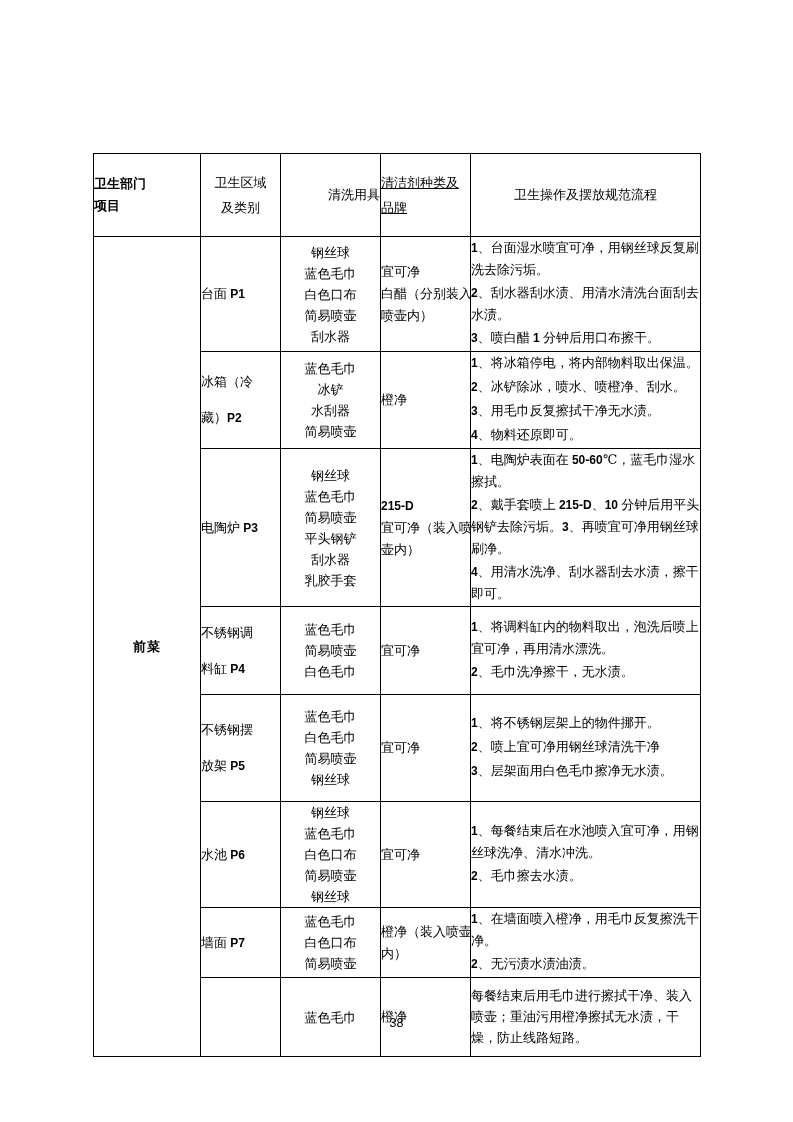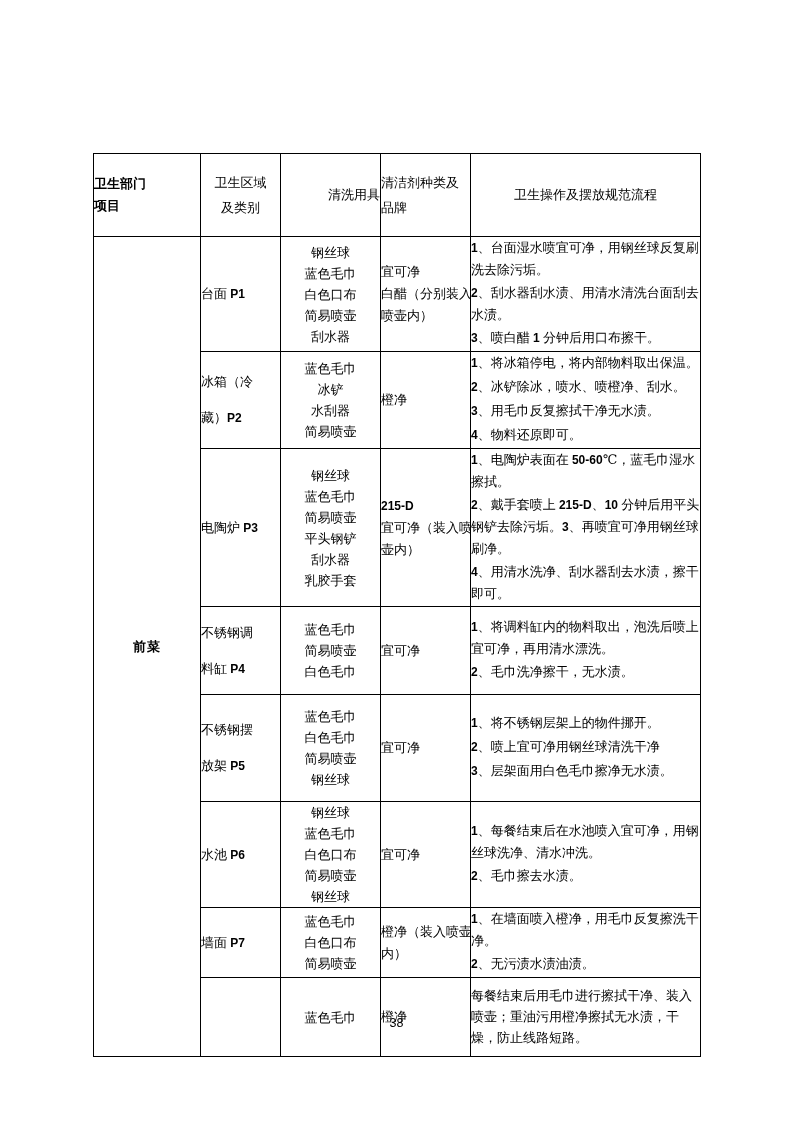--- a/index.html
+++ b/index.html
@@ -43,20 +43,21 @@
   td.hdr-c3{
     vertical-align:bottom;
     text-align:right;
     padding-bottom:22px;
   }
   td.hdr-c4{
     vertical-align:bottom;
     text-align:left;
     padding:0 2px 6px 6px;
     line-height:25px;
+    text-decoration:underline;
   }
   td.hdr-c5{
     vertical-align:bottom;
     text-align:center;
     padding:0 4px 22px 8px;
     margin-left:10px;
   }
   
   td.section-cell{
     border-bottom:none;

